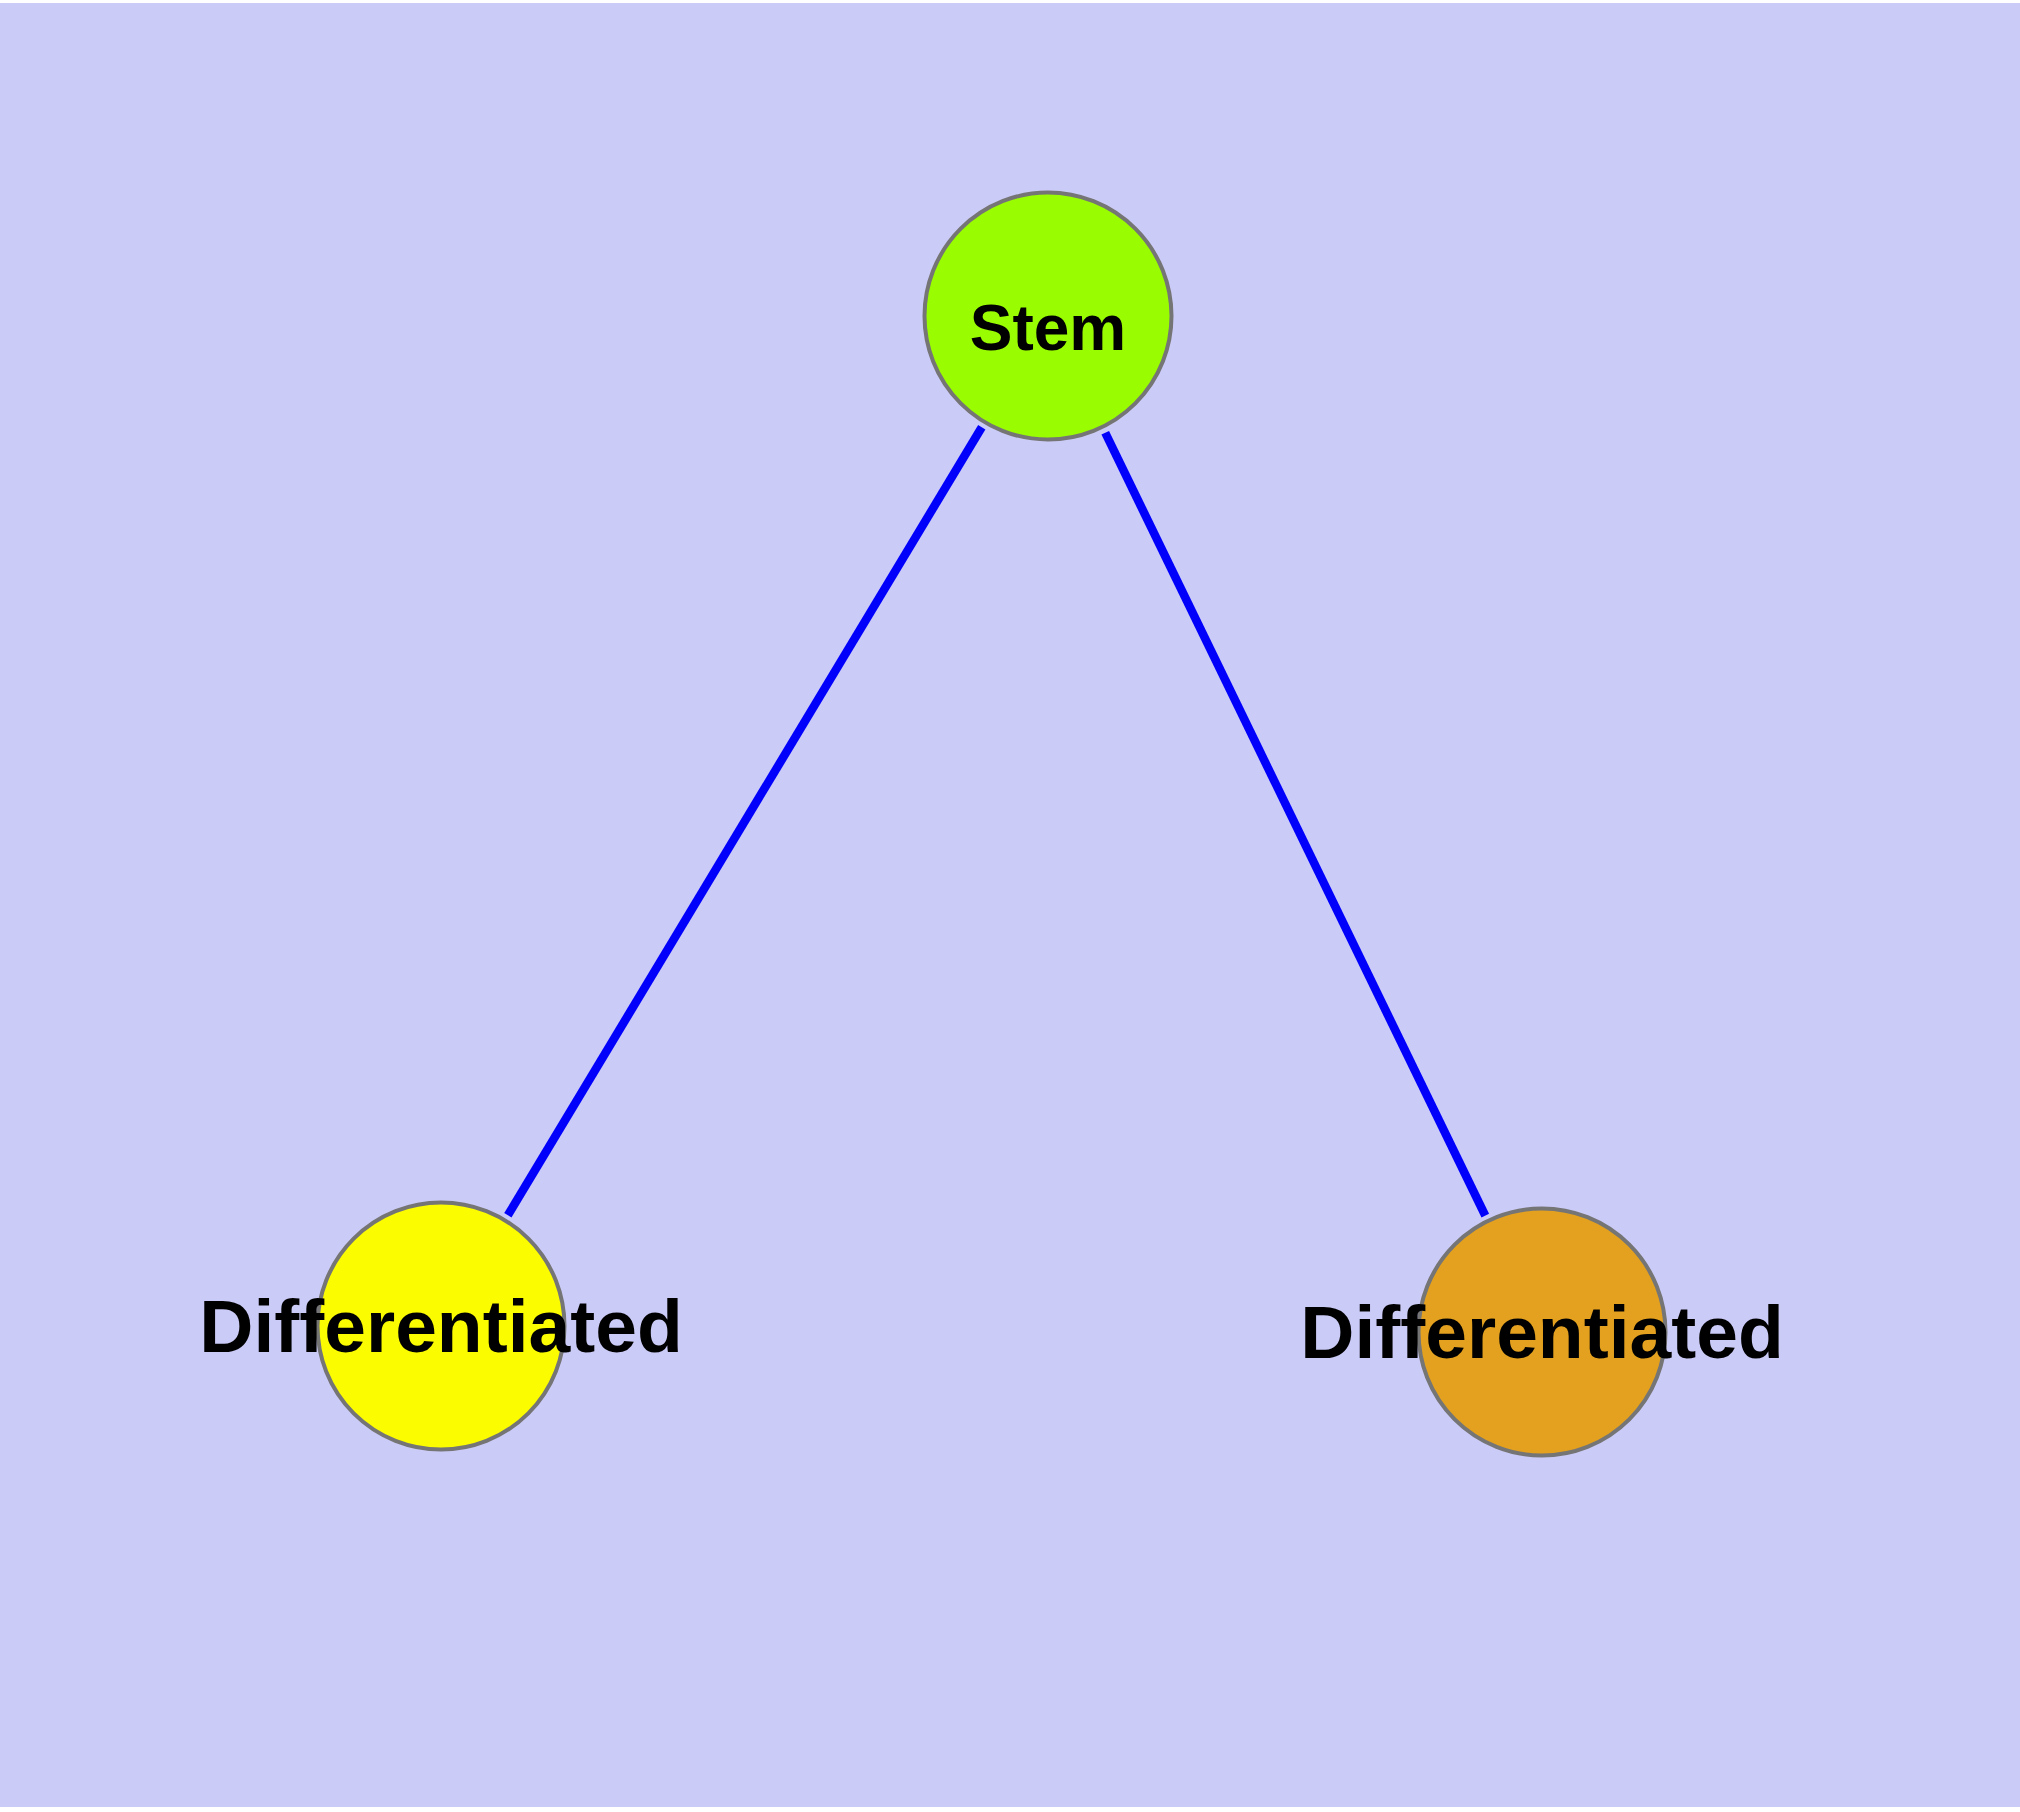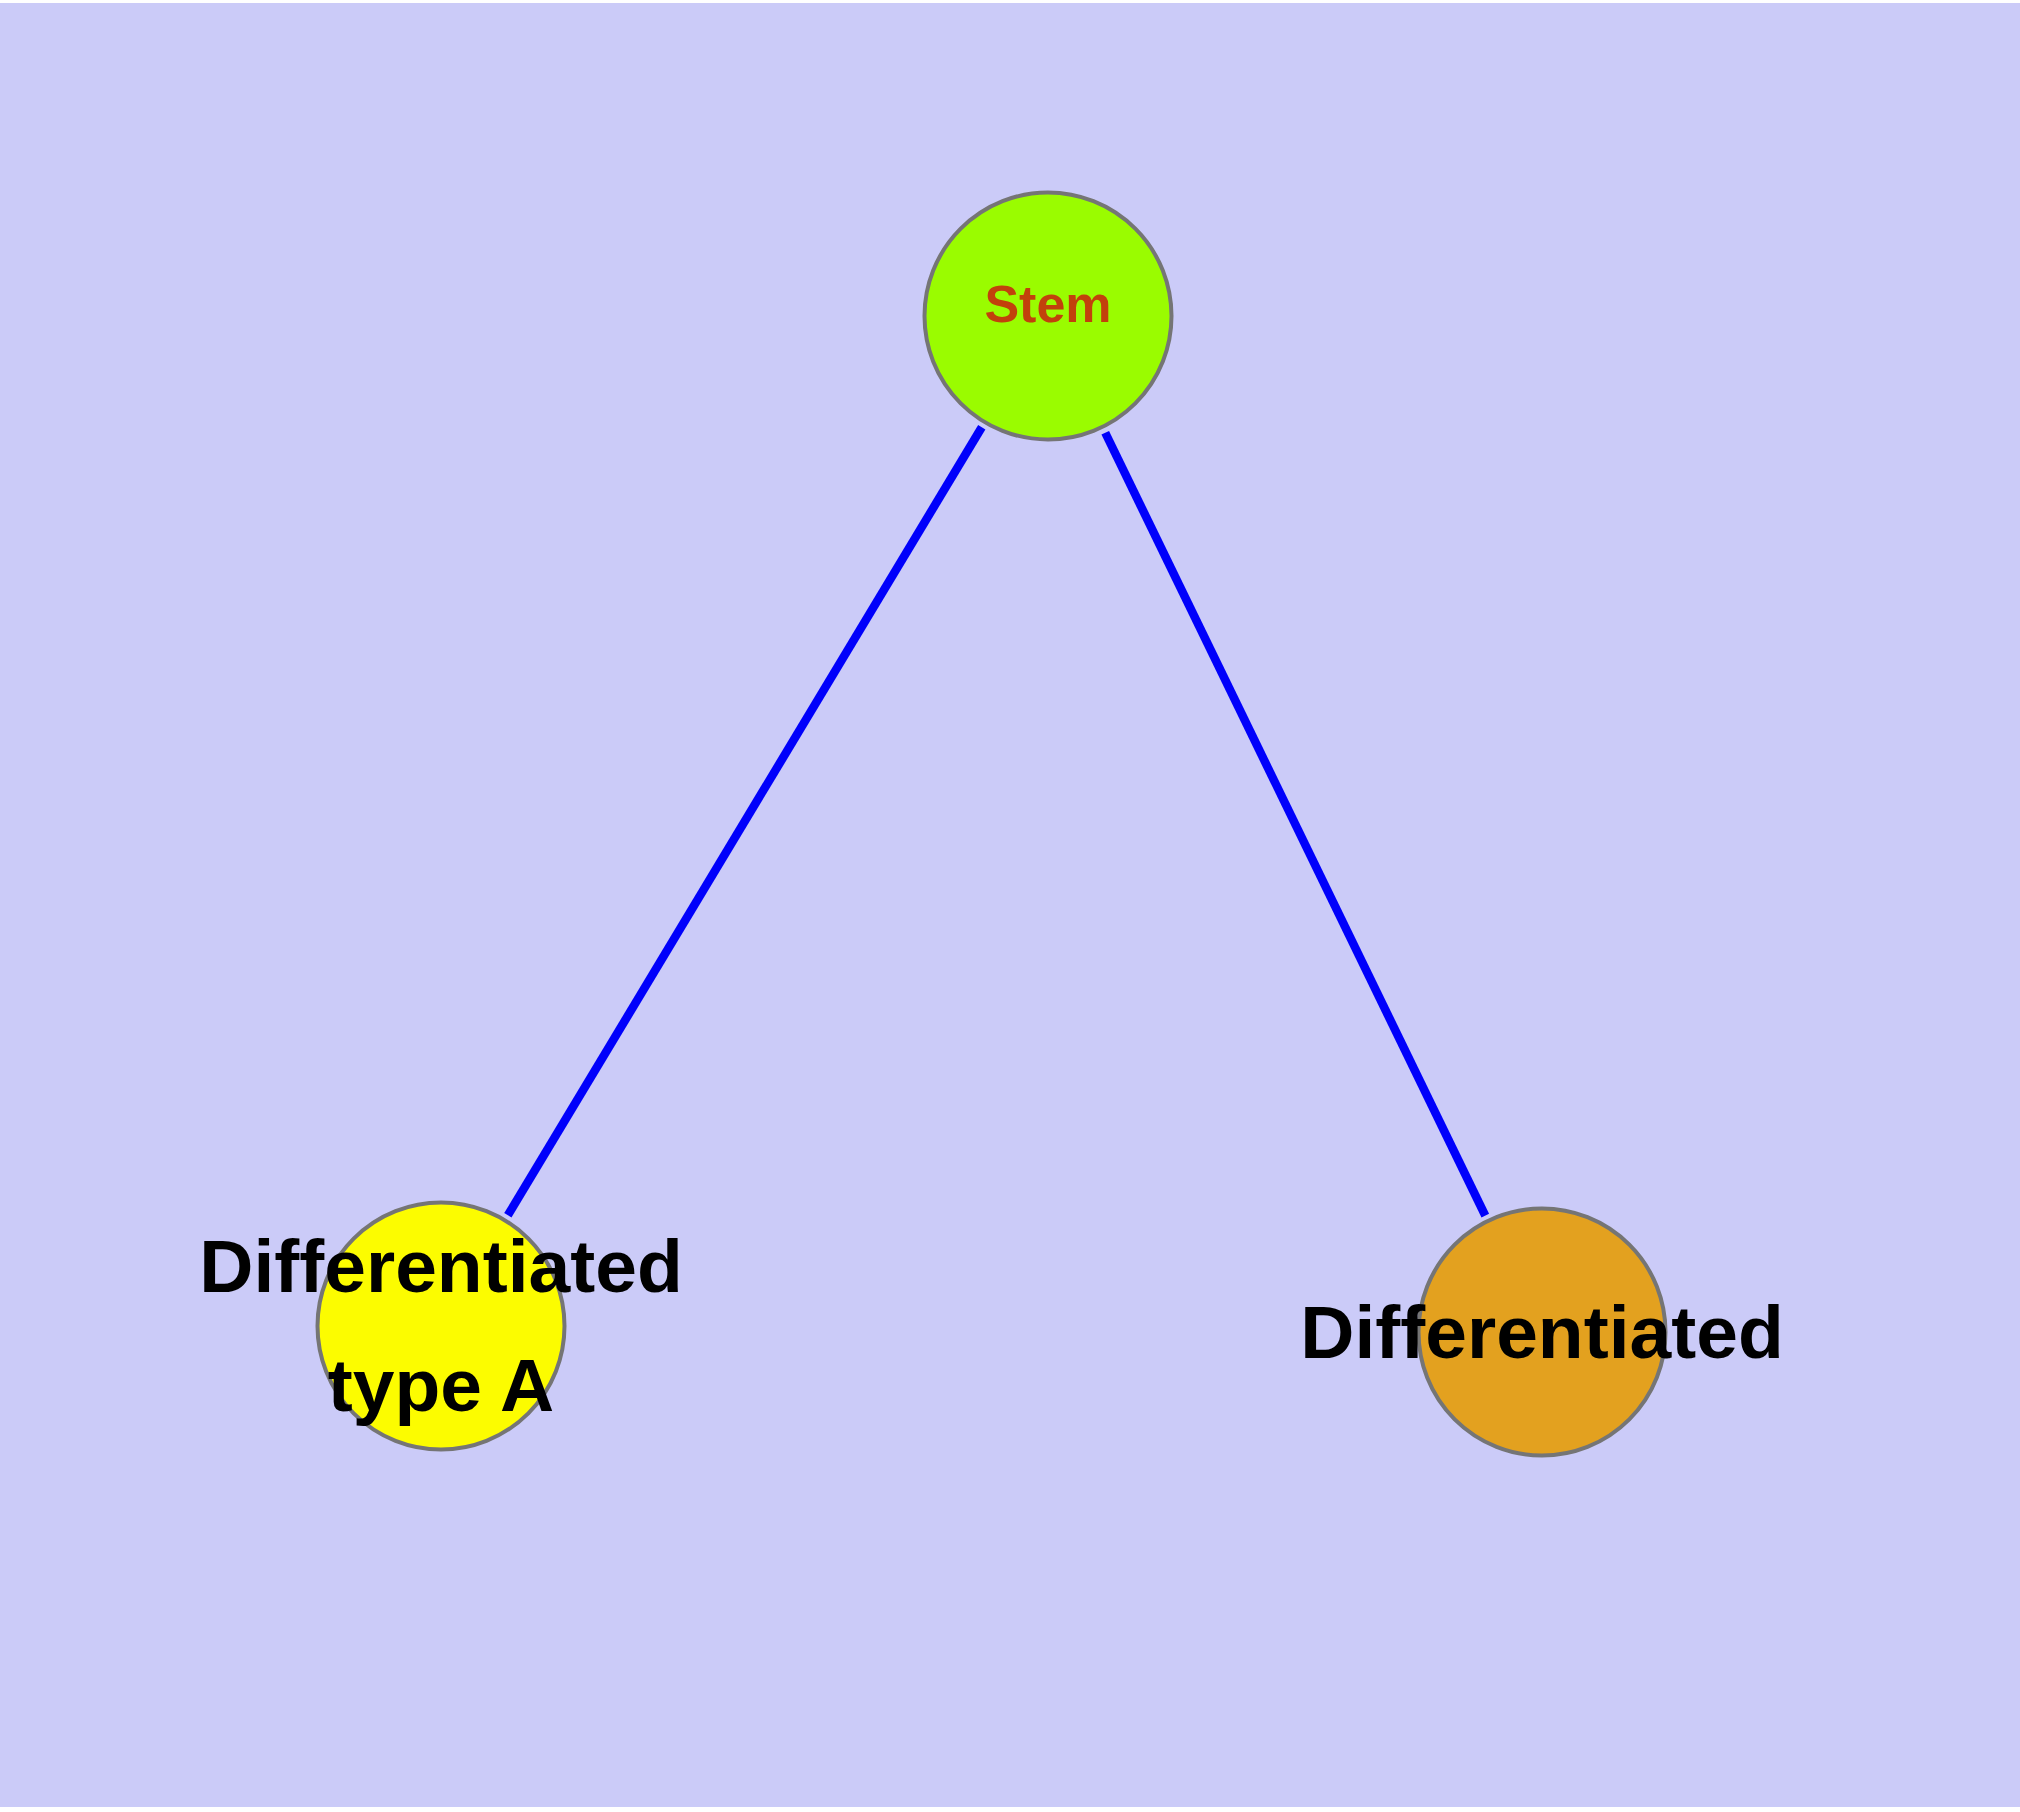--- a/index.html
+++ b/index.html
@@ -50,27 +50,26 @@
 <body>
 
 <div class="page">
   <div class="canvas-bg" id="canvas-bg" style="top: 3.4px; bottom: 5.1px; background: rgb(203, 203, 248);"></div>
   <svg id="edges-svg" xmlns="http://www.w3.org/2000/svg" viewBox="0 0 2384 2138">
       <line x1="1158.1" y1="504.1" x2="598.9" y2="1433.9" stroke="#0000FB" stroke-width="10"></line>
       <line x1="1303.8" y1="510.6" x2="1752.2" y2="1434.4" stroke="#0000FB" stroke-width="10"></line>
     </svg>
   <div id="nodes-layer">
       <div class="node" style="left: 1048px; top: 316px; width: 251px; height: 251px; background: rgb(154, 252, 0); border-width: 4.2px; border-color: rgb(117, 117, 117);"></div>
-      <div class="node-label" style="left: 1048px; top: 304px; font-size: 52px; line-height: 119px; color: #c2410c;">
+      <div class="node-label" style="left: 1048px; top: 328px; font-size: 64px; line-height: 119px; color: #000000;">
         <span class="label-line">Stem</span>
       </div>
       <div class="node" style="left: 441px; top: 1326px; width: 251px; height: 251px; background: rgb(252, 252, 0); border-width: 4.2px; border-color: rgb(117, 117, 117);"></div>
       <div class="node-label" style="left: 441px; top: 1326px; font-size: 75px; line-height: 119px; color: rgb(0, 0, 0);">
         <span class="label-line">Differentiated</span>
-        <span class="label-line">type A</span>
       </div>
       <div class="node" style="left: 1542px; top: 1332px; width: 251px; height: 251px; background: rgb(227, 161, 31); border-width: 4.2px; border-color: rgb(117, 117, 117);"></div>
       <div class="node-label" style="left: 1542px; top: 1332px; font-size: 75px; line-height: 119px; color: rgb(0, 0, 0);">
         <span class="label-line">Differentiated</span>
       </div>
     </div>
 </div>
 
 
 </body></html>

